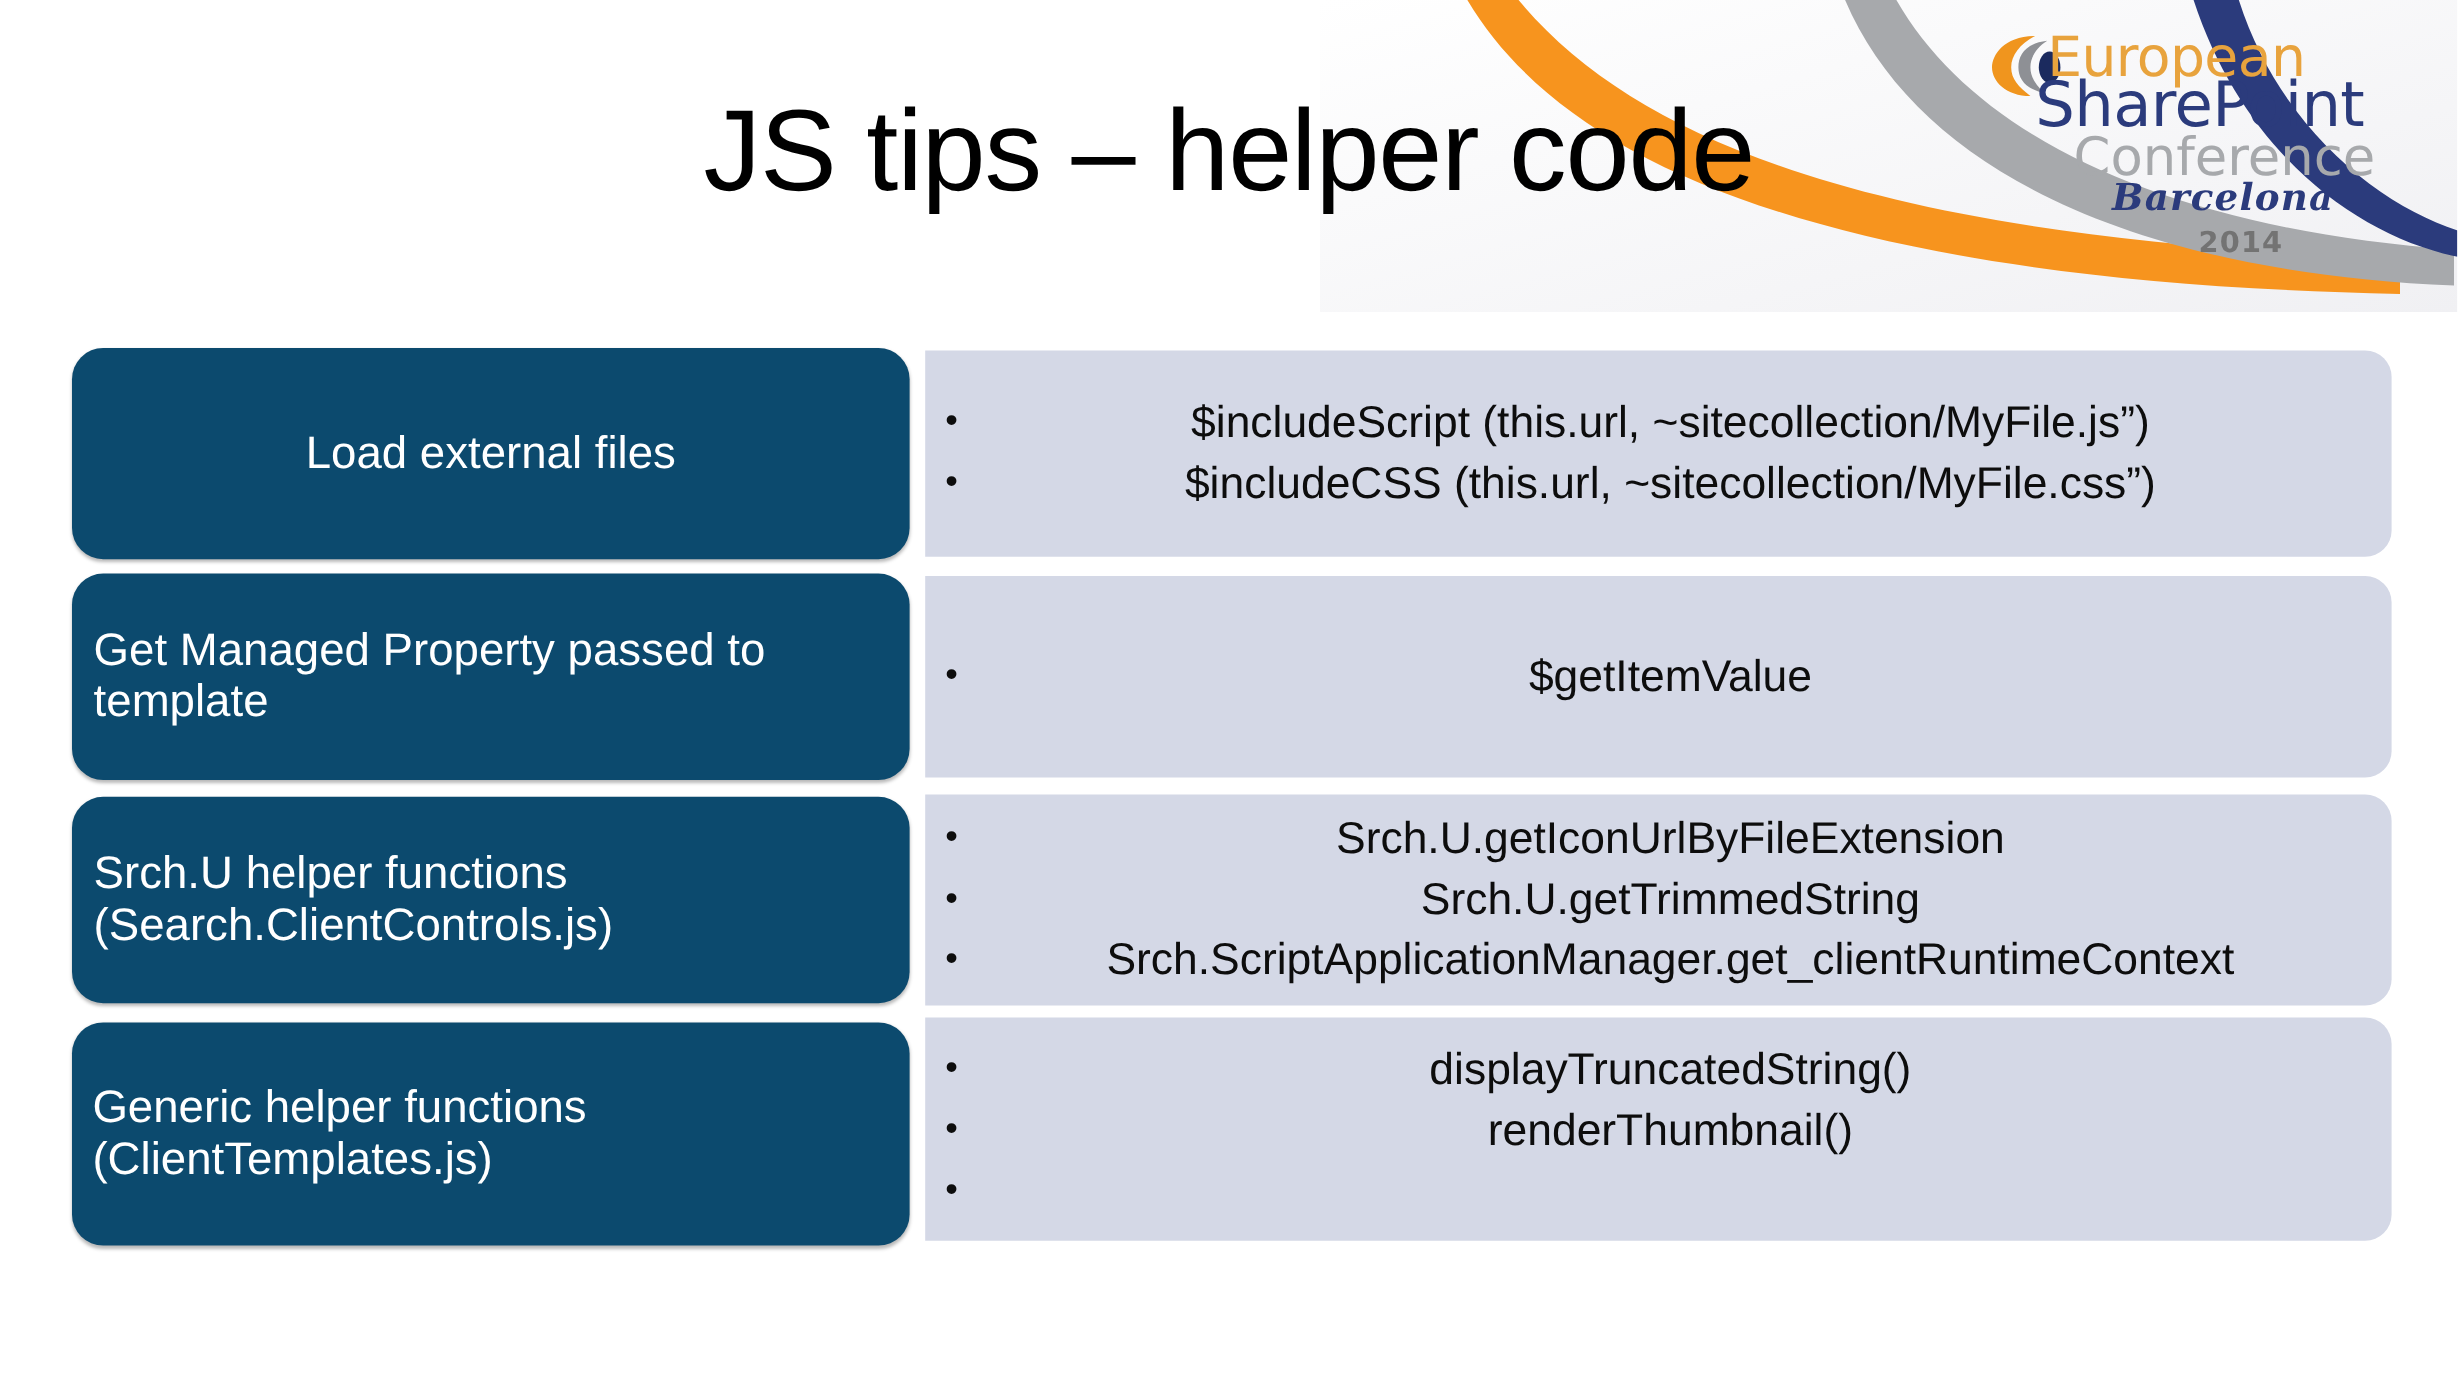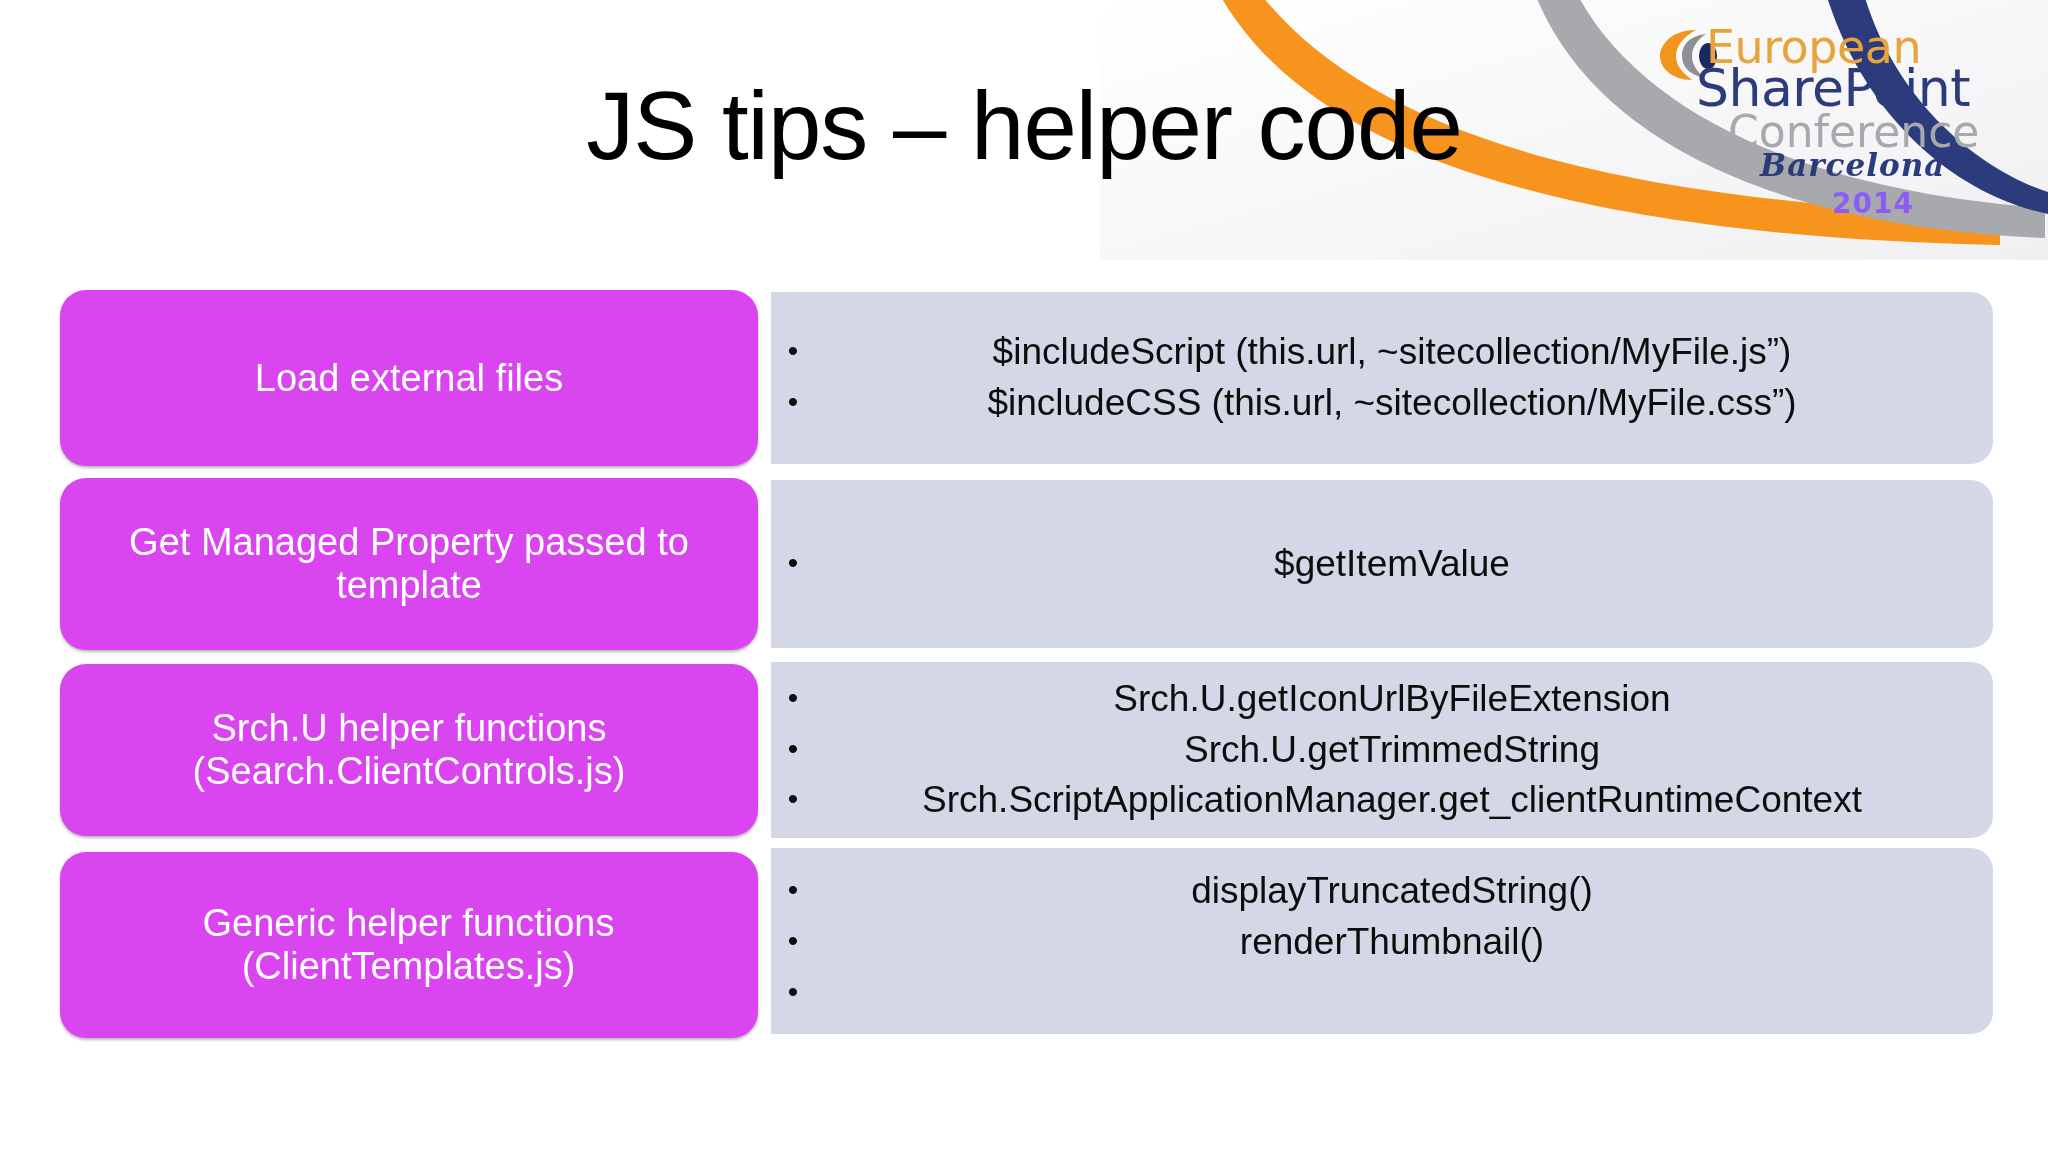--- a/index.html
+++ b/index.html
@@ -81,22 +81,22 @@
     font-size: 31px;
     color: #2B3B7C;
     font-family: "DejaVu Serif", serif;
     font-style: italic;
     font-weight: bold;
     letter-spacing: 1px;
   }
   #logo-year {
     left: 184px;
     top: 182px;
-    font-size: 28px;
-    color: #8b5cf6;
+    font-size: 24px;
+    color: #737373;
     font-family: "DejaVu Sans", sans-serif;
     font-weight: bold;
     letter-spacing: 1px;
   }
 
   
   #slide-title {
     position: absolute;
     top: 78px;
     left: 0;
@@ -122,26 +122,26 @@
   .row {
     position: absolute;
     left: 60px;
     width: 1933px;
   }
   .row-label {
     position: absolute;
     left: 0;
     top: 0;
     width: 698px;
-    background: #d946ef;
+    background: #0c4a6e;
     border-radius: 26px;
     color: #ffffff;
     font-size: 38px;
     line-height: 1.12;
-    text-align: center;
+    text-align: left;
     display: flex;
     align-items: center;
     justify-content: center;
     box-sizing: border-box;
     padding: 4px 18px;
     box-shadow: 0 2px 3px rgba(0,0,0,0.28);
   }
   .row-panel {
     position: absolute;
     left: 711px;

